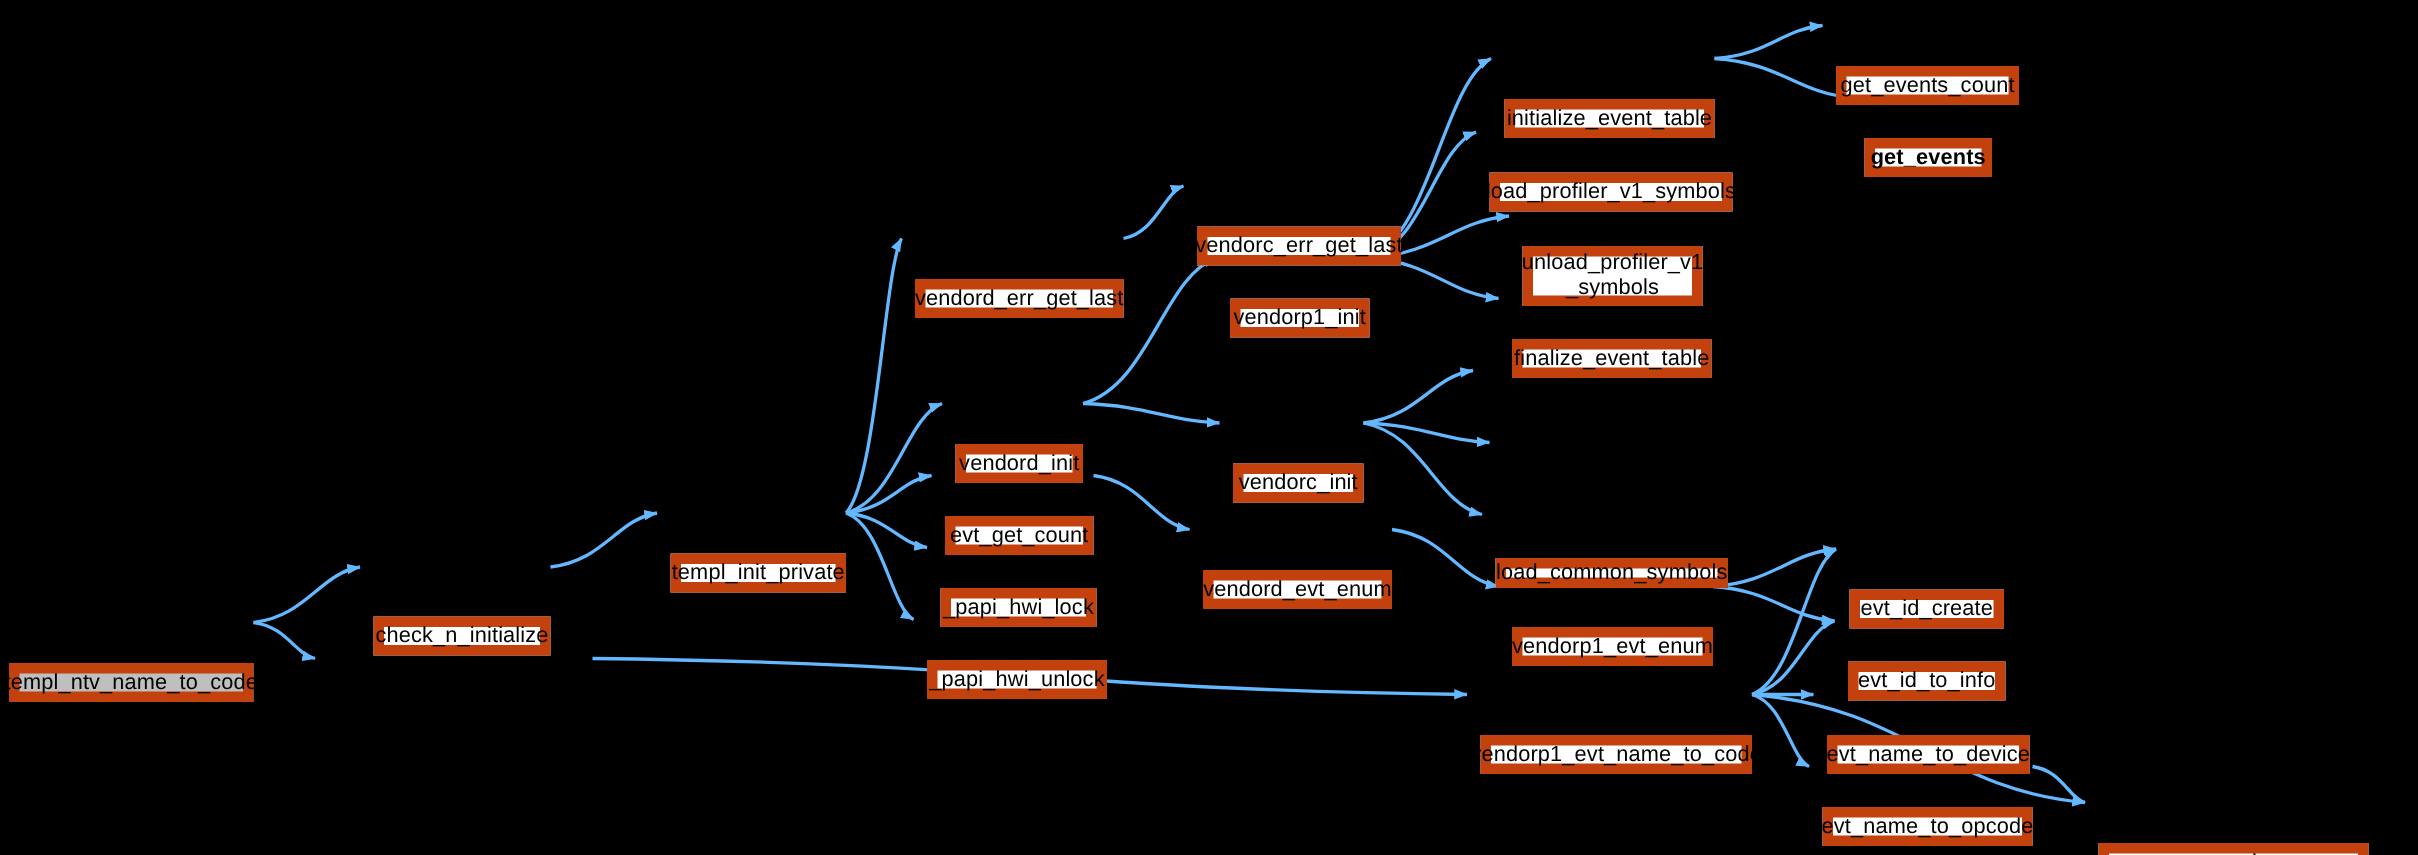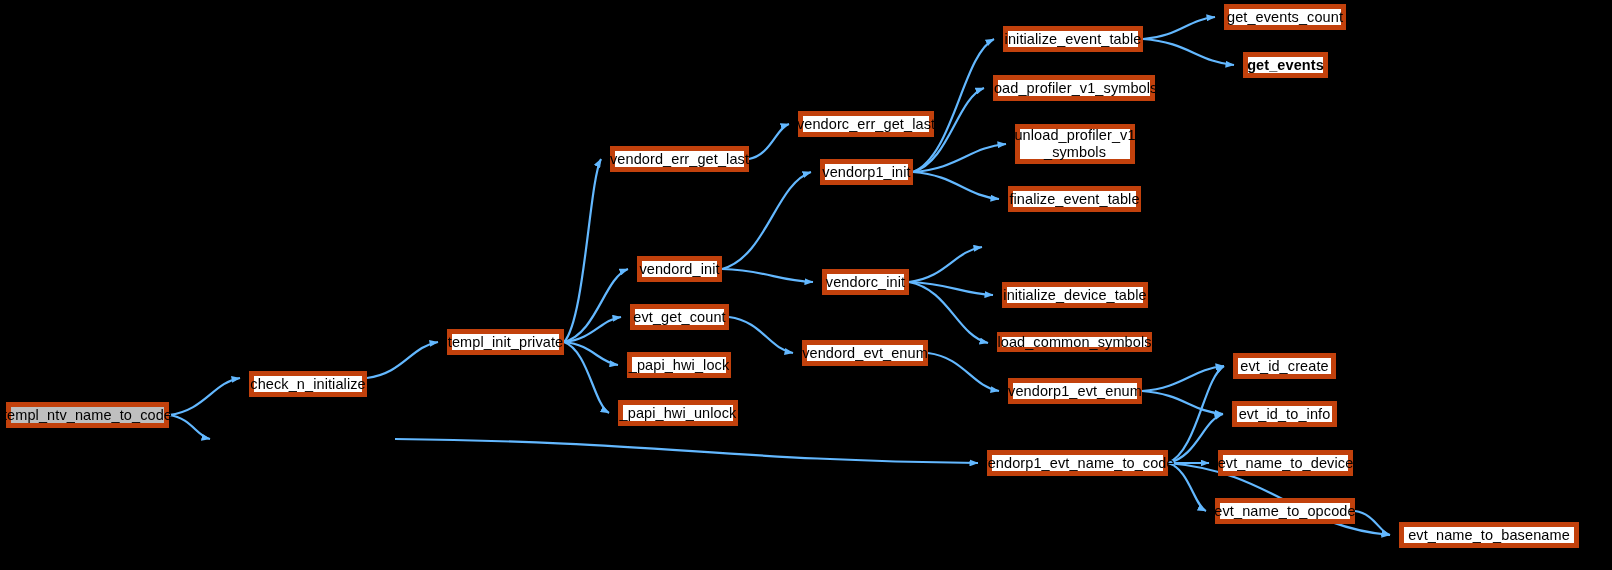--- a/index.html
+++ b/index.html
@@ -28,31 +28,32 @@
     position: absolute;
     left: 0;
     top: 0;
     width: 1612px;
     height: 570px;
   }
   .node {
     position: absolute;
     box-sizing: border-box;
     background: #ffffff;
-    border: 5px solid #c2410c;
+    border: 7px solid #c2410c;
     color: #000000;
     font-size: 14.5px;
     line-height: 1.16;
     display: flex;
     align-items: center;
     justify-content: center;
     text-align: center;
     white-space: pre;
     letter-spacing: 0.1px;
     cursor: pointer;
+    margin-top: 40px;
   }
   .node.highlight {
     background: #bfbfbf;
   }
   .node-label {
     display: block;
     padding: 0 4px;
   }
 </style>
 </head>
@@ -110,21 +111,20 @@
       <div class="node" style="left: 618px; top: 400px; width: 120px; height: 26px;"><span class="node-label">_papi_hwi_unlock</span></div>
       <div class="node" style="left: 798px; top: 111px; width: 136px; height: 26px;"><span class="node-label">vendorc_err_get_last</span></div>
       <div class="node" style="left: 820px; top: 159px; width: 93px; height: 26px;"><span class="node-label">vendorp1_init</span></div>
       <div class="node" style="left: 822px; top: 269px; width: 87px; height: 26px;"><span class="node-label">vendorc_init</span></div>
       <div class="node" style="left: 802px; top: 340px; width: 126px; height: 26px;"><span class="node-label">vendord_evt_enum</span></div>
       <div class="node" style="left: 1003px; top: 26px; width: 140px; height: 26px;"><span class="node-label">initialize_event_table</span></div>
       <div class="node" style="left: 993px; top: 75px; width: 162px; height: 26px;"><span class="node-label">load_profiler_v1_symbols</span></div>
       <div class="node" style="left: 1015px; top: 124px; width: 120px; height: 40px;"><span class="node-label">unload_profiler_v1
 _symbols</span></div>
       <div class="node" style="left: 1008px; top: 186px; width: 133px; height: 26px;"><span class="node-label">finalize_event_table</span></div>
-      <div class="node" style="left: 1002px; top: 282px; width: 146px; height: 26px;"><span class="node-label">initialize_device_table</span></div>
       <div class="node" style="left: 997px; top: 332px; width: 155px; height: 20px;"><span class="node-label">load_common_symbols</span></div>
       <div class="node" style="left: 1008px; top: 378px; width: 134px; height: 26px;"><span class="node-label">vendorp1_evt_enum</span></div>
       <div class="node" style="left: 987px; top: 450px; width: 181px; height: 26px;"><span class="node-label">vendorp1_evt_name_to_code</span></div>
       <div class="node" style="left: 1224px; top: 4px; width: 122px; height: 26px;"><span class="node-label">get_events_count</span></div>
       <div class="node" style="left: 1243px; top: 52px; width: 85px; height: 26px; font-weight: bold;"><span class="node-label">get_events</span></div>
       <div class="node" style="left: 1233px; top: 353px; width: 103px; height: 26px;"><span class="node-label">evt_id_create</span></div>
       <div class="node" style="left: 1232px; top: 401px; width: 105px; height: 26px;"><span class="node-label">evt_id_to_info</span></div>
       <div class="node" style="left: 1218px; top: 450px; width: 135px; height: 26px;"><span class="node-label">evt_name_to_device</span></div>
       <div class="node" style="left: 1215px; top: 498px; width: 140px; height: 26px;"><span class="node-label">evt_name_to_opcode</span></div>
       <div class="node" style="left: 1399px; top: 522px; width: 180px; height: 26px;"><span class="node-label">evt_name_to_basename</span></div>

